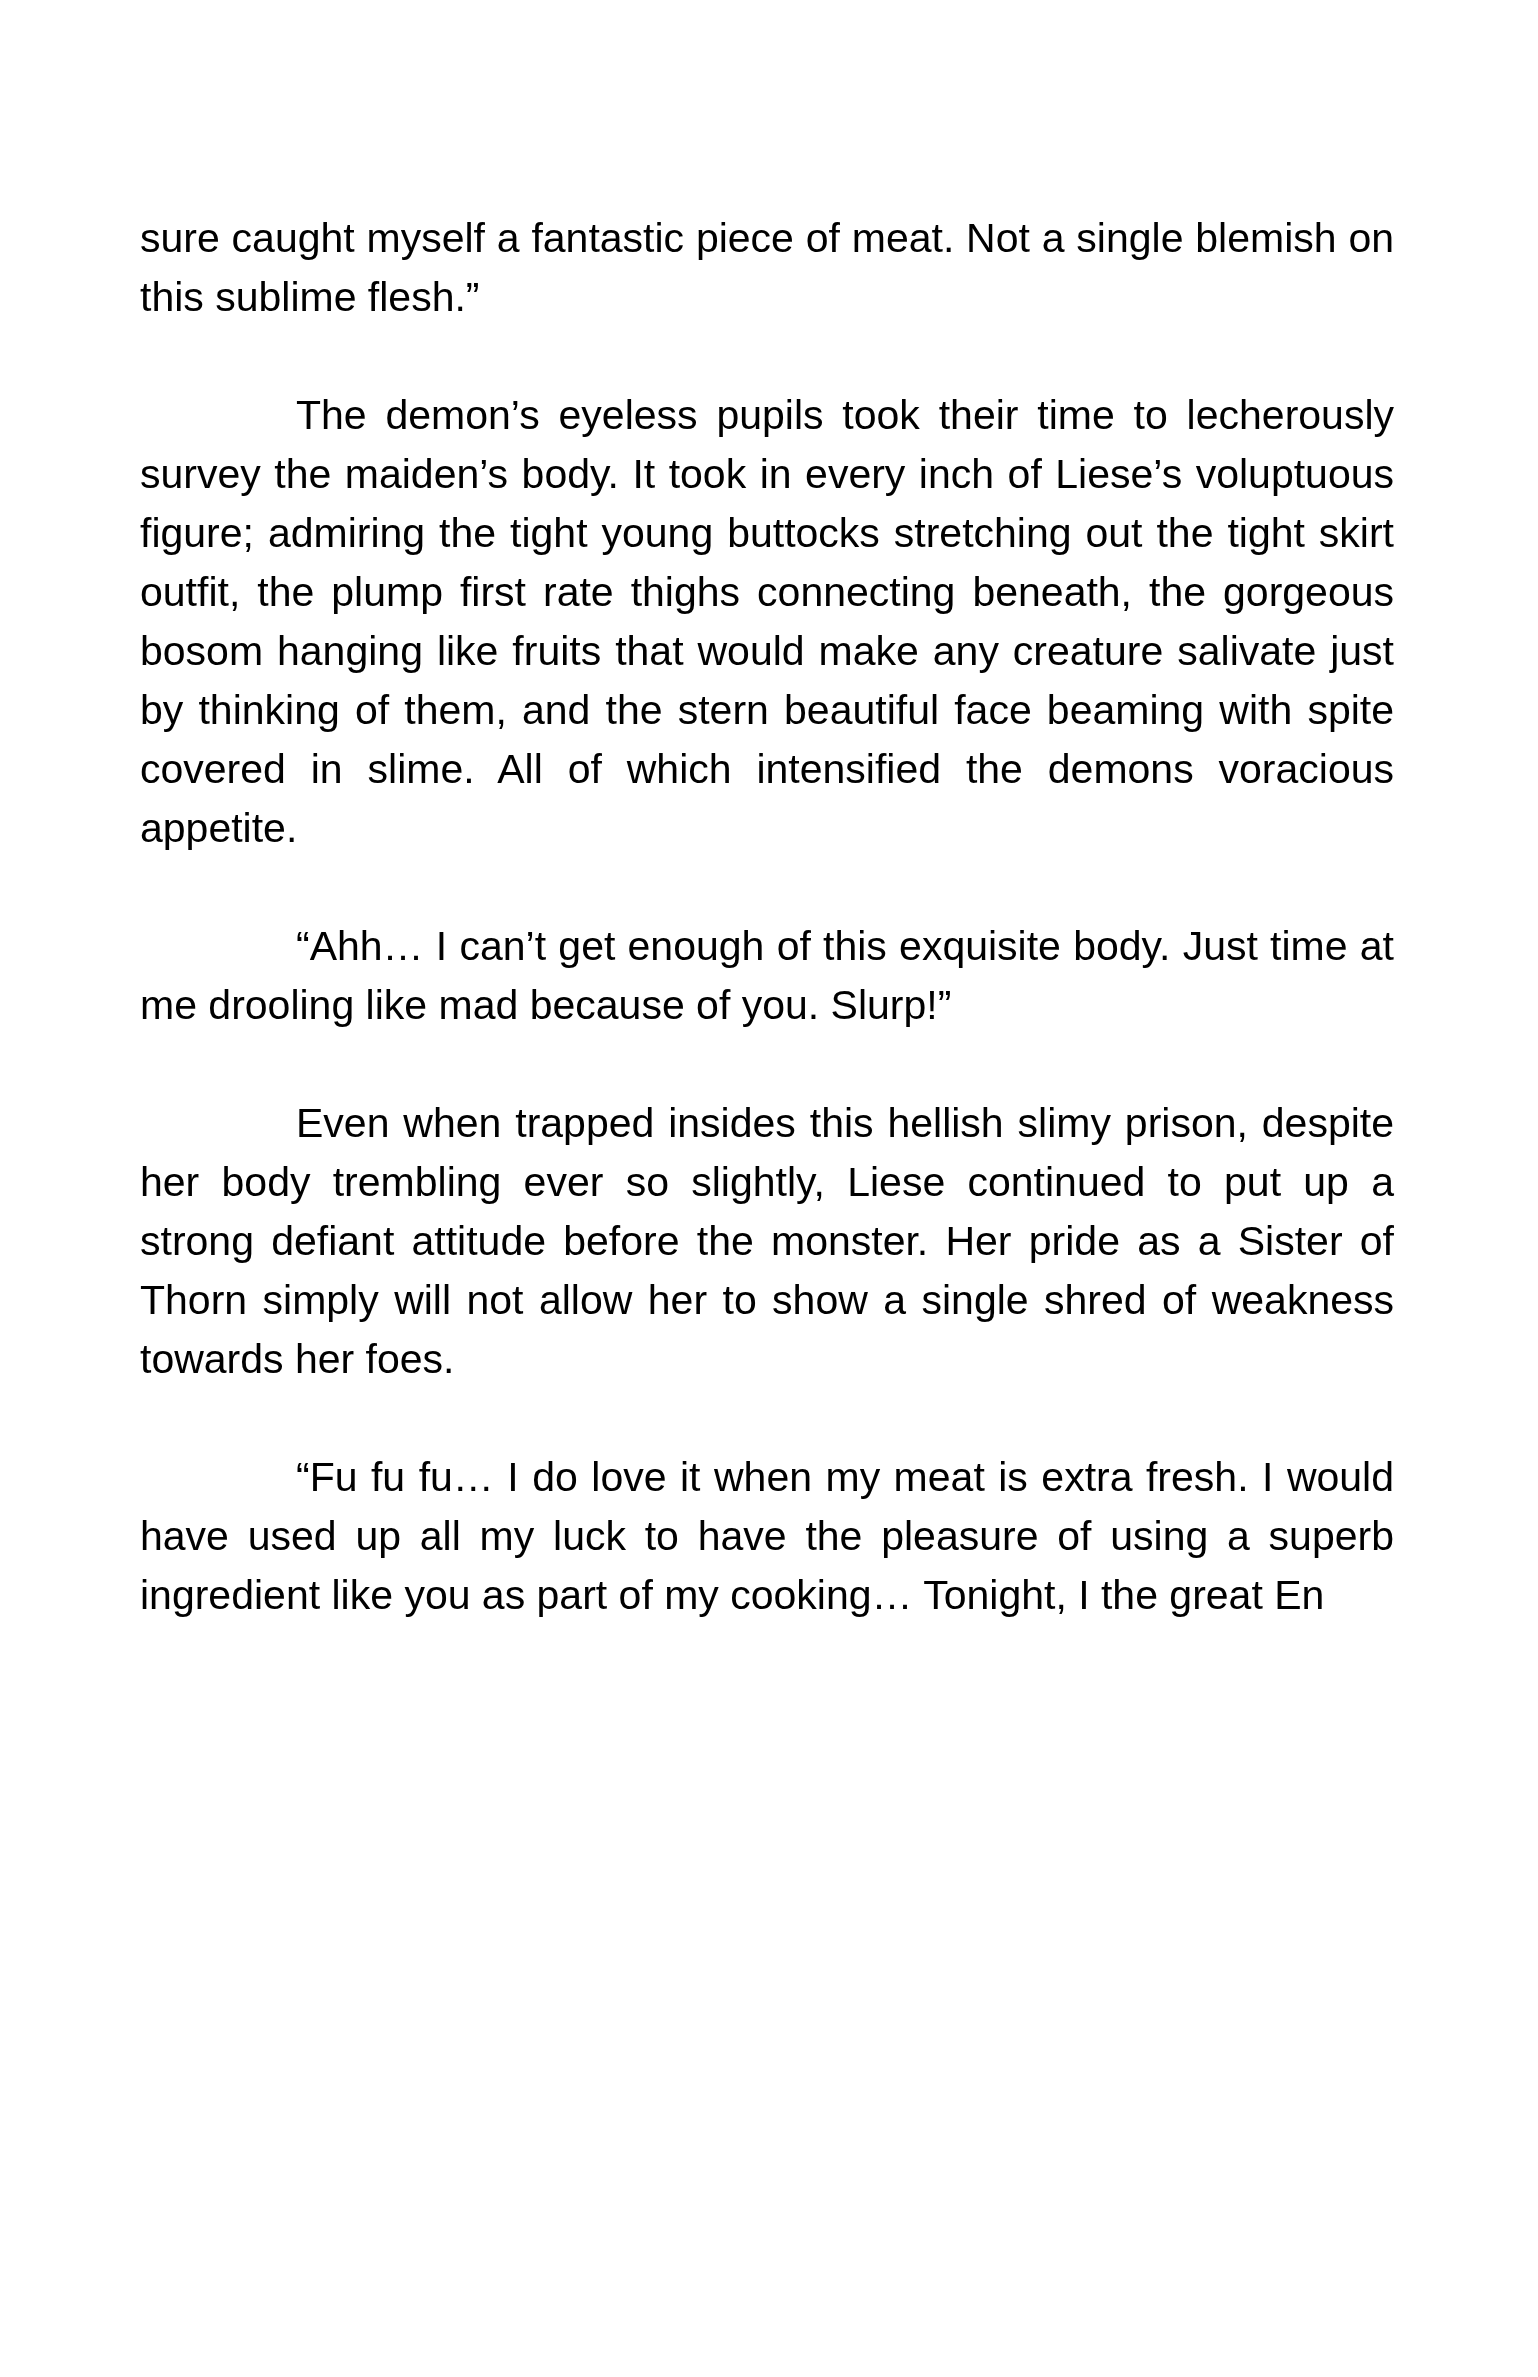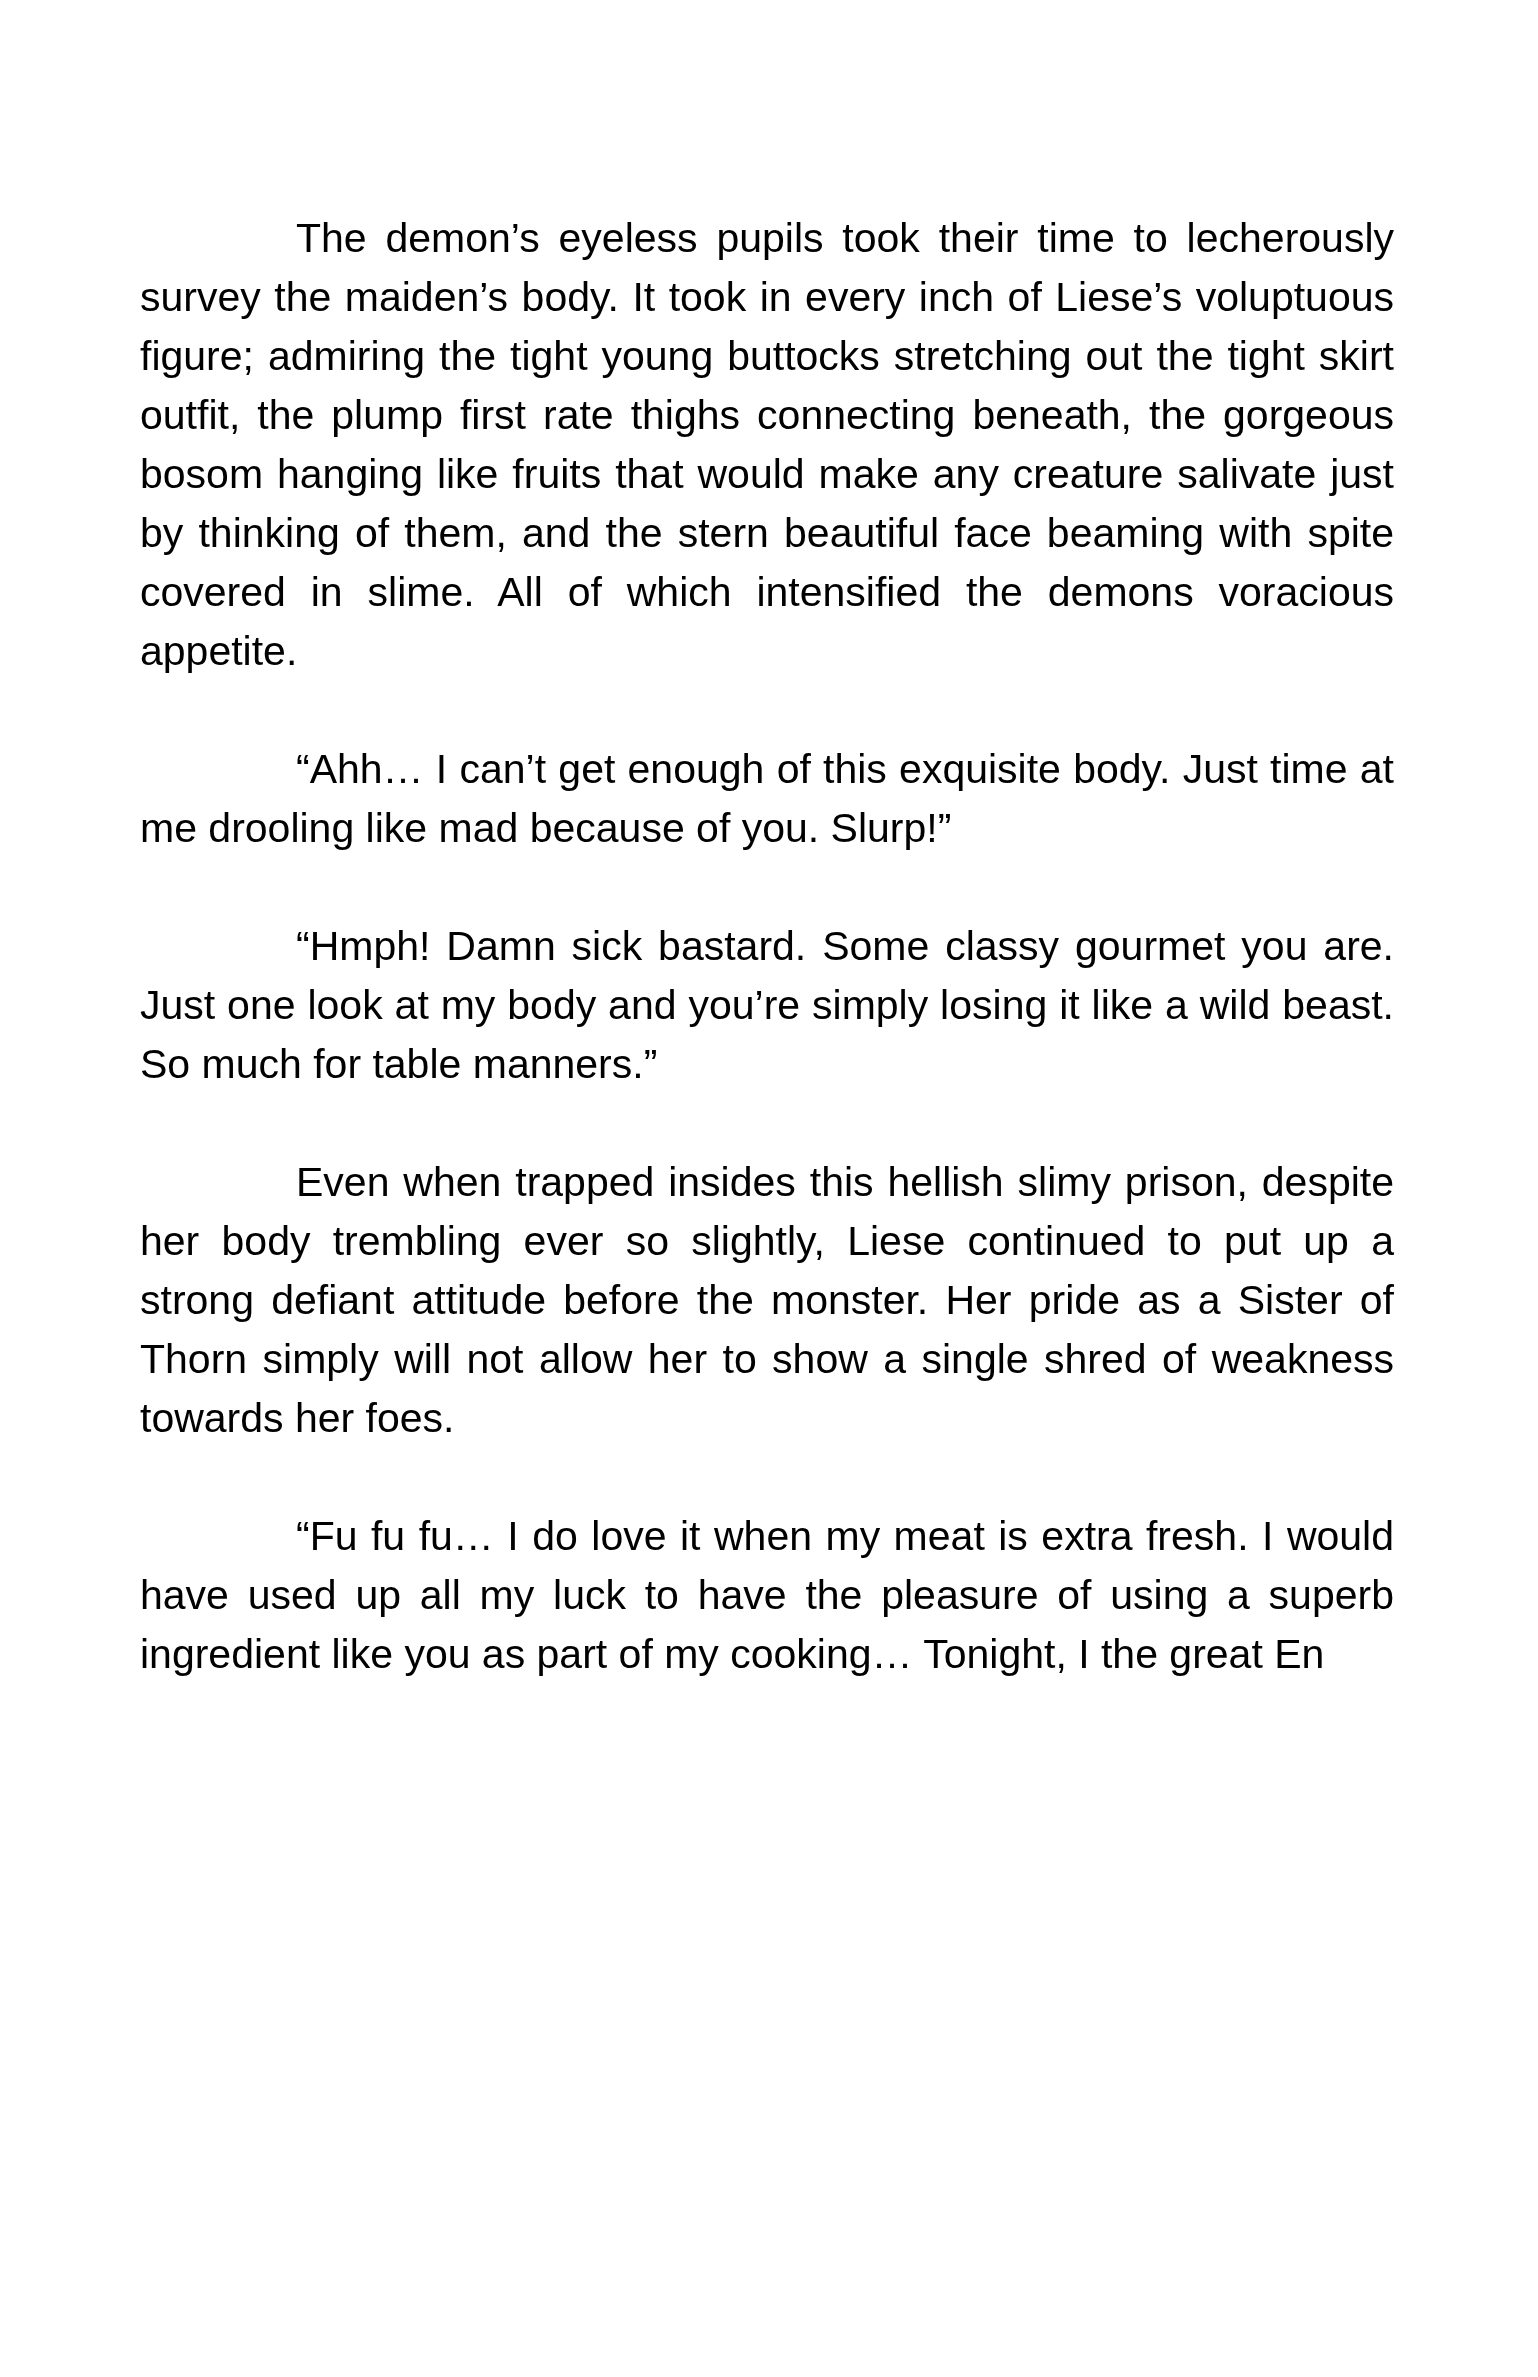--- a/index.html
+++ b/index.html
@@ -29,19 +29,19 @@
     letter-spacing: 0;
   }
   .page p.indent {
     text-indent: 156px;
   }
 </style>
 </head>
 <body>
 
 <div class="page">
+  <p>sure caught myself a fantastic piece of meat. Not a single blemish on this sublime flesh.”</p>
   <p class="indent">The demon’s eyeless pupils took their time to lecherously survey the maiden’s body. It took in every inch of Liese’s voluptuous figure; admiring the tight young buttocks stretching out the tight skirt outfit, the plump first rate thighs connecting beneath, the gorgeous bosom hanging like fruits that would make any creature salivate just by thinking of them, and the stern beautiful face beaming with spite covered in slime. All of which intensified the demons voracious appetite.</p>
   <p class="indent">“Ahh… I can’t get enough of this exquisite body. Just time at me drooling like mad because of you. Slurp!”</p>
-  <p class="indent">“Hmph! Damn sick bastard. Some classy gourmet you are. Just one look at my body and you’re simply losing it like a wild beast. So much for table manners.”</p>
   <p class="indent">Even when trapped insides this hellish slimy prison, despite her body trembling ever so slightly, Liese continued to put up a strong defiant attitude before the monster. Her pride as a Sister of Thorn simply will not allow her to show a single shred of weakness towards her foes.</p>
   <p class="indent">“Fu fu fu… I do love it when my meat is extra fresh. I would have used up all my luck to have the pleasure of using a superb ingredient like you as part of my cooking… Tonight, I the great En</p>
 </div>
 
 
 </body></html>

